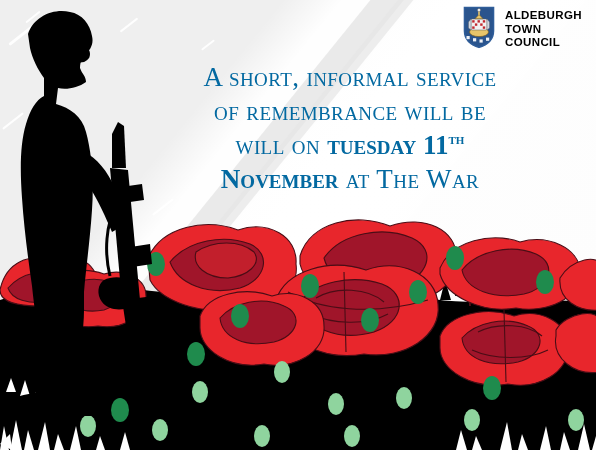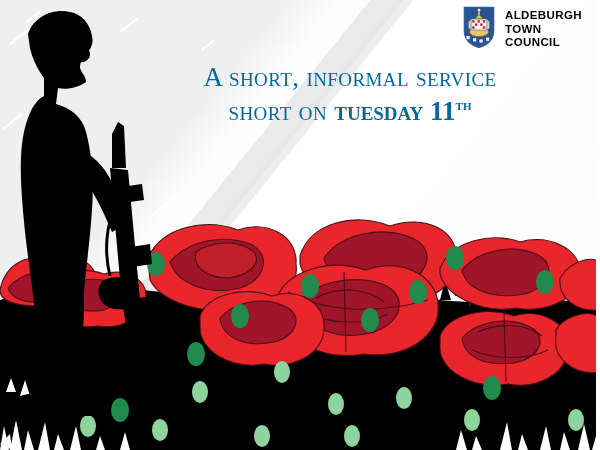--- a/index.html
+++ b/index.html
@@ -162,21 +162,23 @@
     </svg>
     <div class="council-name">
       <div>ALDEBURGH</div>
       <div>TOWN</div>
       <div>COUNCIL</div>
     </div>
   </div>
 
   <div class="headline">
     <span class="ln">A short, informal service</span>
-    <span class="ln"><span>short on </span><b>tuesday 11</b><b><sup>th</sup></b></span>
+    <span class="ln">of remembrance will be</span>
+    <span class="ln"><span>will on </span><b>tuesday 11</b><b><sup>th</sup></b></span>
+    <span class="ln"><b>November</b><span> at The War</span></span>
   </div>
 
   <div class="art">
     <svg viewBox="0 0 600 450" xmlns="http://www.w3.org/2000/svg">
       <defs>
         <g id="bud-d">
           <ellipse cx="0" cy="0" rx="9" ry="12" fill="#1f8b4d"></ellipse>
         </g>
         <g id="bud-l">
           <ellipse cx="0" cy="0" rx="8" ry="11" fill="#8fd49e"></ellipse>

